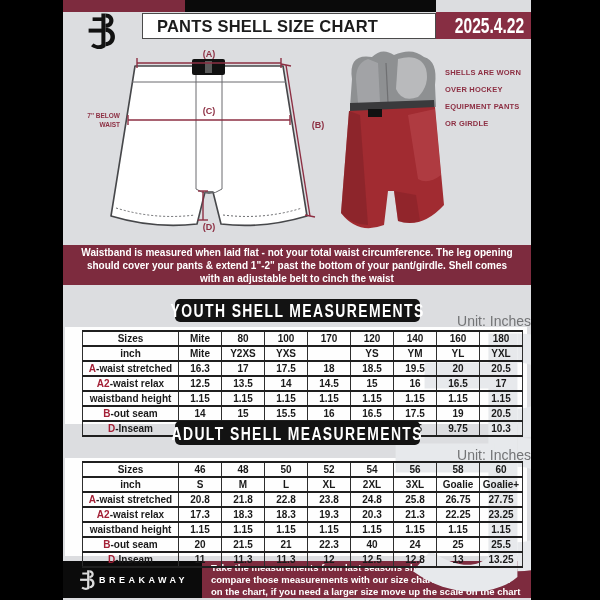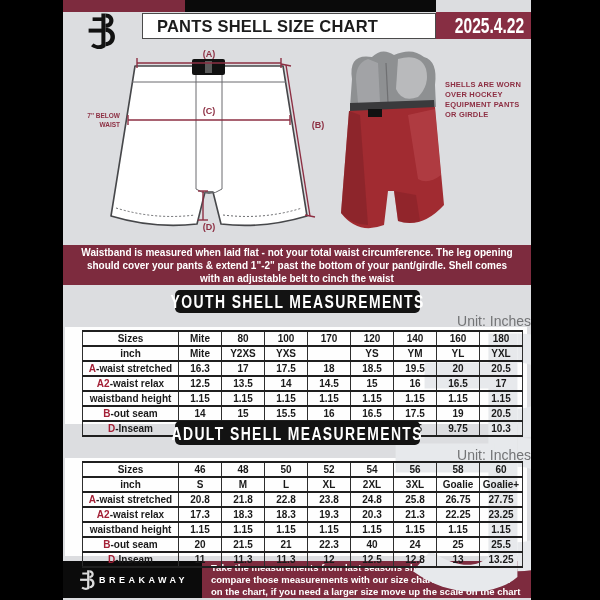--- a/index.html
+++ b/index.html
@@ -16,35 +16,35 @@
   .title-box{position:absolute;left:79px;top:13px;width:294px;height:26px;background:#ffffff;
              border:1.5px solid #4a4a4a;display:flex;align-items:center;box-sizing:border-box;}
   .title-box span{font-size:16.5px;font-weight:bold;color:#1c1c1c;padding-left:14px;letter-spacing:0.2px;}
   .date-box{position:absolute;left:373px;top:12px;width:106px;height:27px;background:#872e43;
             display:flex;align-items:center;justify-content:center;}
   .date-box span{color:#fff;font-size:20px;font-weight:bold;display:inline-block;transform:scale(0.78,1.08);letter-spacing:0;}
 
   
   .diagram-svg{position:absolute;left:17px;top:48px;}
   .photo-svg{position:absolute;left:275px;top:45px;}
-  .photo-note{position:absolute;left:382px;top:80px;width:92px;color:#8d2f43;
-              font-size:7.5px;font-weight:bold;line-height:10px;white-space:pre-line;letter-spacing:0.2px;}
+  .photo-note{position:absolute;left:382px;top:64px;width:92px;color:#8d2f43;
+              font-size:7.5px;font-weight:bold;line-height:17px;white-space:pre-line;letter-spacing:0.2px;}
 
   
   .notice{position:absolute;left:0;top:245px;width:468px;height:40px;background:#7d2b3e;
           display:flex;align-items:center;justify-content:center;}
   .notice p{margin:10px;max-width:442px;color:#fff;font-size:10px;font-weight:bold;
             line-height:13px;text-align:center;}
 
   
   .banner{position:absolute;left:112px;width:245px;height:23px;background:#131313;border-radius:5px;
           display:flex;align-items:center;justify-content:center;z-index:4;}
   .banner .banner-text{color:#fff;font-size:15px;font-weight:bold;letter-spacing:1.5px;white-space:nowrap;
           display:inline-block;transform:scale(0.93,1.22);}
-  .banner.youth{top:290px;}
+  .banner.youth{top:299px;}
   .banner.adult{top:421px;height:24px;}
   .unit{position:absolute;left:0;width:468px;text-align:right;color:#737476;font-size:14px;z-index:4;}
   .unit.youth{top:313px;}
   .unit.adult{top:447px;}
 
   
   .panel{position:absolute;left:2px;width:462px;background:#fefefe;z-index:1;}
   .panel.youth{top:327px;height:97px;}
   .panel.adult{top:458px;height:98px;}
   .watermark{position:absolute;left:292px;top:316px;color:#e7e9ec;z-index:2;}

